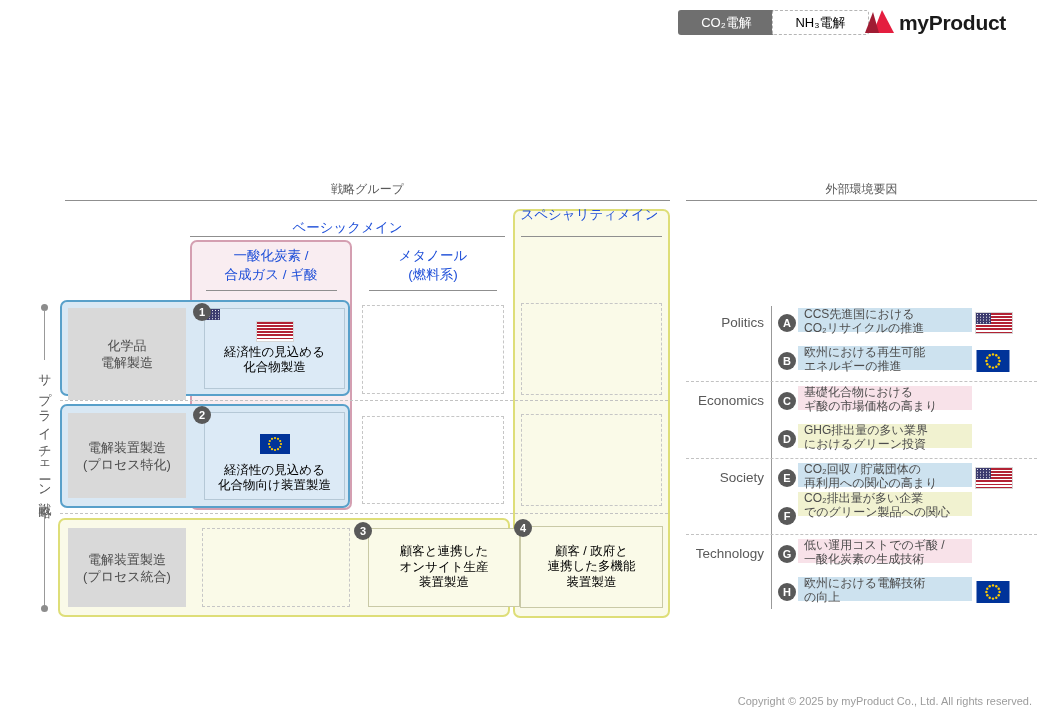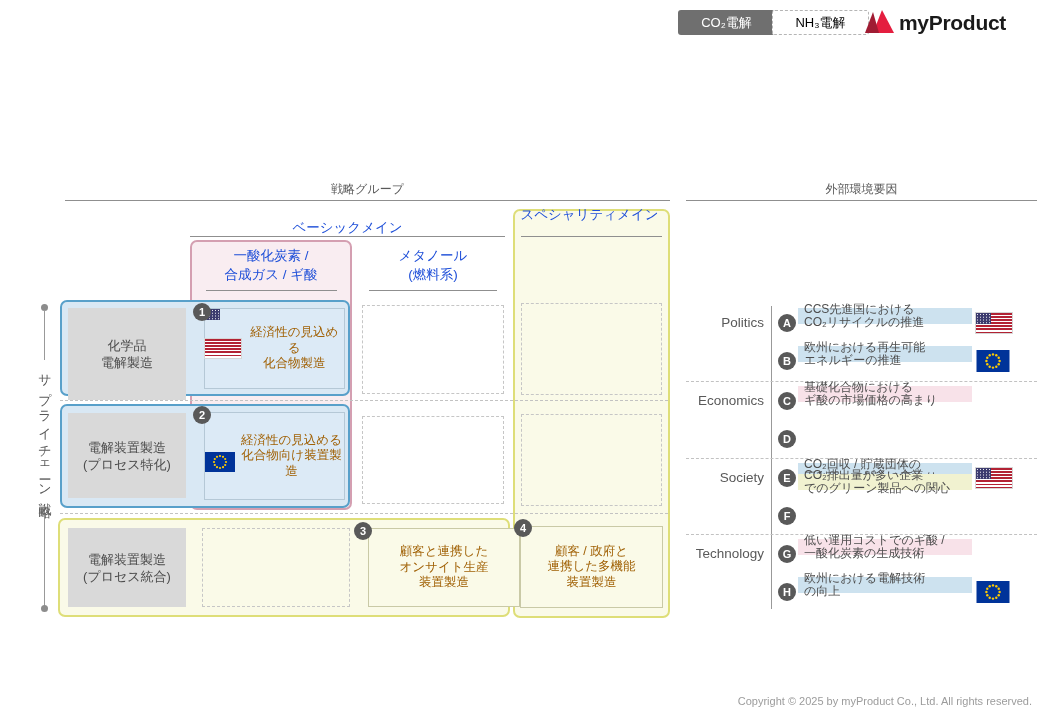--- a/index.html
+++ b/index.html
@@ -20,36 +20,36 @@
   
   .hline{position:absolute;height:1px;background:#8f8f8f}
   .dash-h{position:absolute;height:0;border-top:1px dashed #c2c2c2}
   .vline{position:absolute;width:1px;background:#999}
   .dot{position:absolute;width:7px;height:7px;border-radius:50%;background:#8c8c8c}
   
   .box-blue{position:absolute;background:#d9e8f4;border:2px solid #58a0ca;border-radius:7px}
   .box-pink{position:absolute;background:#f9edf1;border:2px solid #d49fb1;border-radius:7px}
   .box-yellow{position:absolute;background:#fafae8;border:2px solid #dede78;border-radius:7px}
   .cell-gray{position:absolute;background:#d9d9d9;display:flex;align-items:center;justify-content:center;text-align:center;font-size:13px;line-height:17px;color:#4d4d4d;white-space:pre-line}
-  .cell-inner{position:absolute;display:flex;flex-direction:row;align-items:center;justify-content:center;gap:4px;text-align:center;font-size:12.5px;line-height:15.5px;color:#a16207;white-space:pre-line}
+  .cell-inner{position:absolute;display:flex;flex-direction:column;align-items:center;justify-content:center;gap:4px;text-align:center;font-size:12.5px;line-height:15.5px;color:#000000;white-space:pre-line}
   .cell-inner.blue{background:#dceaf6;border:1px solid #b5c8d6}
   .cell-inner.yellow{background:#fafae8;border:1px solid #c9c9a6}
   .cell-dashed{position:absolute;border:1px dashed #c6c6c6}
   .badge{position:absolute;width:18px;height:18px;border-radius:50%;background:#595959;color:#fff;font-size:11px;font-weight:bold;display:flex;align-items:center;justify-content:center;z-index:6}
   .colhead{position:absolute;text-align:center;font-size:13.5px;line-height:19px;color:#1d4ed8;white-space:pre-line}
   .axis-head{position:absolute;text-align:center;font-size:12px;color:#595959}
   
   .vlabel{position:absolute;writing-mode:vertical-rl;font-size:13px;letter-spacing:3px;color:#595959;background:#fff;padding:5px 0;left:50%;transform:translateX(-50%)}
   .baxis{position:absolute;display:flex;align-items:center}
   .baxis .seg{flex:1;height:1px;background:#999}
   .baxis .bdot{width:7px;height:7px;border-radius:50%;background:#8c8c8c}
   .baxis .blabel{padding:0 14px;font-size:13.5px;color:#595959}
   
   .cat-label{position:absolute;width:84px;height:30px;line-height:30px;text-align:right;font-size:13.5px;color:#595959}
-  .chip{position:absolute;width:174px;height:16px;display:flex;align-items:center;padding-left:6px;font-size:12px;line-height:13.5px;color:#4d4d4d}
+  .chip{position:absolute;width:174px;height:24px;display:flex;padding-left:6px;font-size:12px;line-height:13.5px;color:#4d4d4d}
   .chip.blue{background:#cde2ef}
   .chip.pink{background:#f8e2e9}
   .chip.yellow{background:#f1f2d0}
   
   .flag-us{position:absolute;width:36px;height:20px;background:repeating-linear-gradient(to bottom,#b22234 0 1.6px,#fff 1.6px 3.1px);box-shadow:0 0 0 1px #d6d6d6}
   .flag-us::after{content:"";position:absolute;left:0;top:0;width:15px;height:11px;background-color:#3c3b6e;background-image:radial-gradient(#fff 28%,transparent 30%);background-size:3px 2.8px}
   .flag-eu{position:absolute}
   .footer{position:absolute;font-size:11px;color:#9c9c9c;text-align:right}
 </style>
 </head>
@@ -205,30 +205,34 @@
         </g>
       </svg>
   </div>
 
   <div class="chip pink" style="left:798px;top:386px">
     <span class="pre">基礎化合物における
 ギ酸の市場価格の高まり</span>
   </div>
   <div class="badge" style="left:778px;top:392px">C</div>
 
+  <div class="chip yellow" style="left:798px;top:424px">
+    <span class="pre">GHG排出量の多い業界
+におけるグリーン投資</span>
+  </div>
   <div class="badge" style="left:778px;top:430px">D</div>
 
   <div class="chip blue" style="left:798px;top:463px">
     <span class="pre">CO₂回収 / 貯蔵団体の
 再利用への関心の高まり</span>
   </div>
   <div class="badge" style="left:778px;top:469px">E</div>
   <div class="flag-us" style="left:976px;top:468px"></div>
 
-  <div class="chip yellow" style="left:798px;top:474px">
+  <div class="chip yellow" style="left:798px;top:492px">
     <span class="pre">CO₂排出量が多い企業
 でのグリーン製品への関心</span>
   </div>
   <div class="badge" style="left:778px;top:507px">F</div>
 
   <div class="chip pink" style="left:798px;top:539px">
     <span class="pre">低い運用コストでのギ酸 /
 一酸化炭素の生成技術</span>
   </div>
   <div class="badge" style="left:778px;top:545px">G</div>

